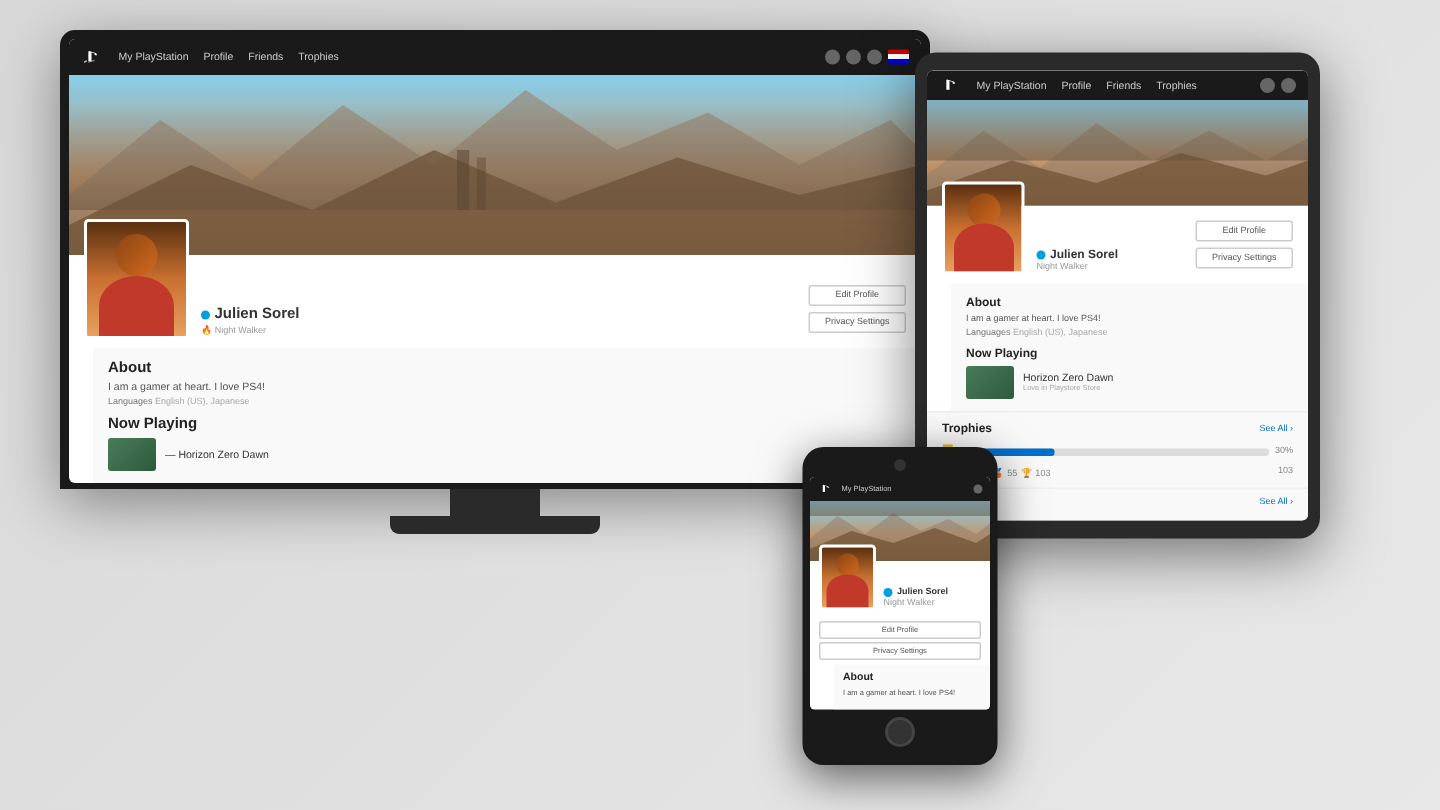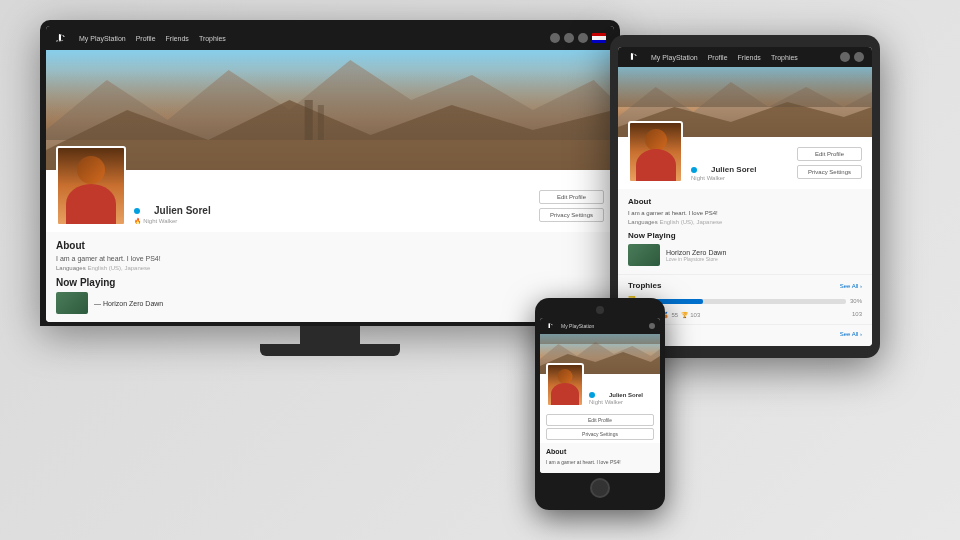--- a/index.html
+++ b/index.html
@@ -235,21 +235,21 @@
       flex: 1;
       padding-bottom: 2px;
     }
 
     .ps-username {
       font-size: 10px;
       font-weight: bold;
       color: #333;
       display: flex;
       align-items: center;
-      gap: 14px;
+      gap: 3px;
     }
 
     .ps-online-dot {
       width: 6px;
       height: 6px;
       background: #00a0e0;
       border-radius: 50%;
     }
 
     .ps-status {
@@ -272,20 +272,21 @@
       background: #fff;
       border-radius: 2px;
       cursor: pointer;
       color: #555;
       text-align: center;
     }
 
     .ps-content {
       padding: 8px 10px;
       background: #f9f9f9;
+      margin-left: 16px;
     }
 
     .ps-section-title {
       font-size: 10px;
       font-weight: bold;
       color: #222;
       margin-bottom: 4px;
     }
 
     .ps-about-text {

